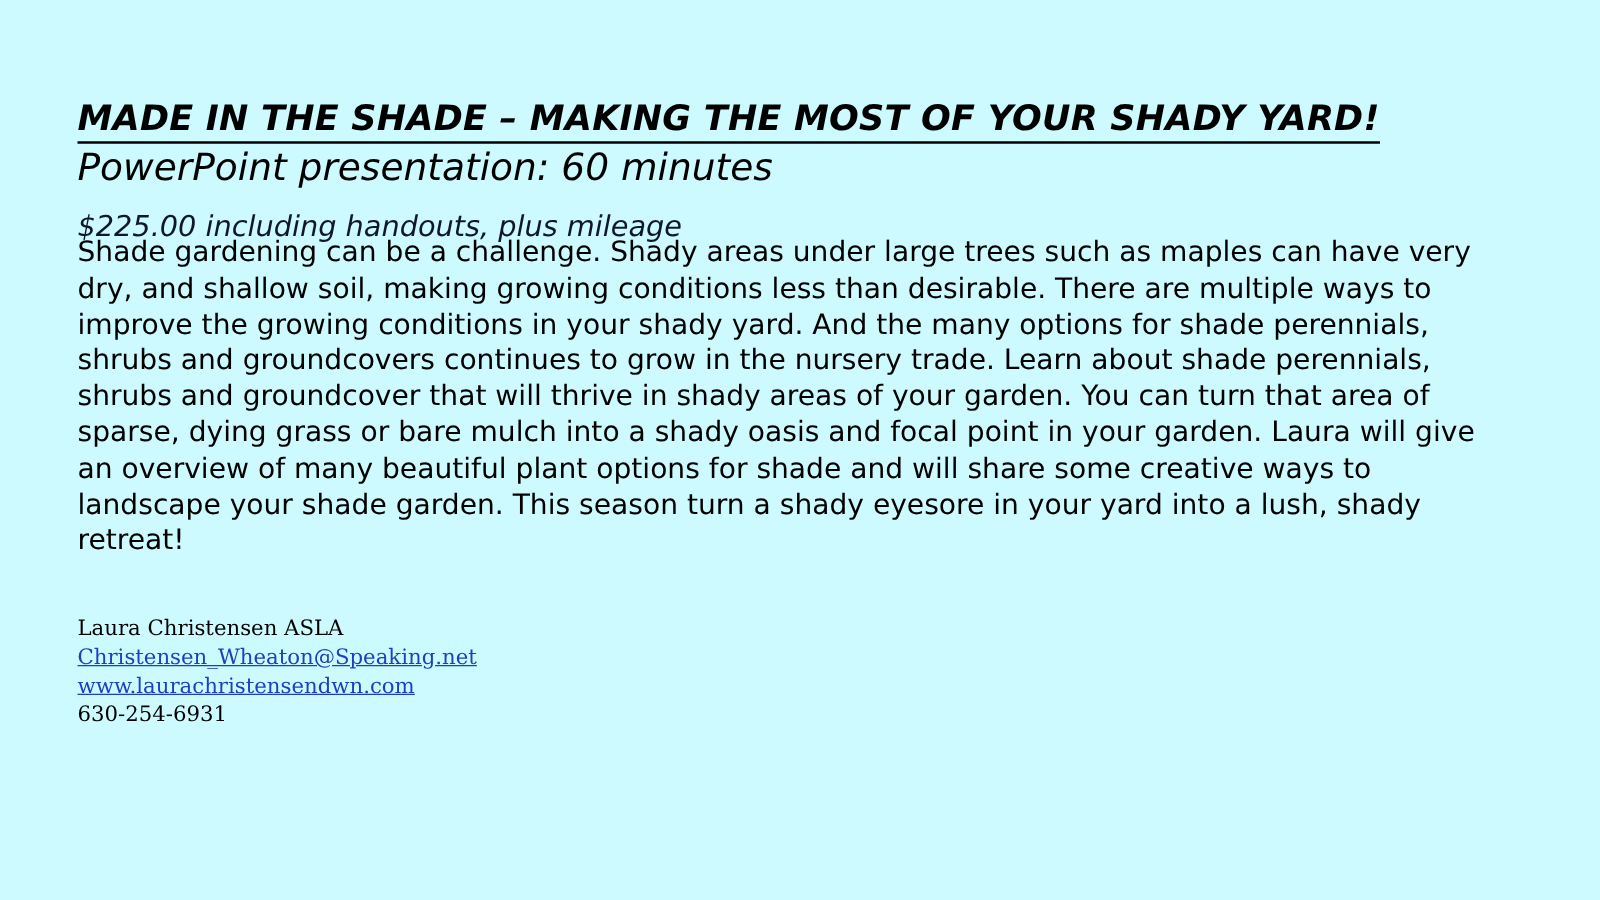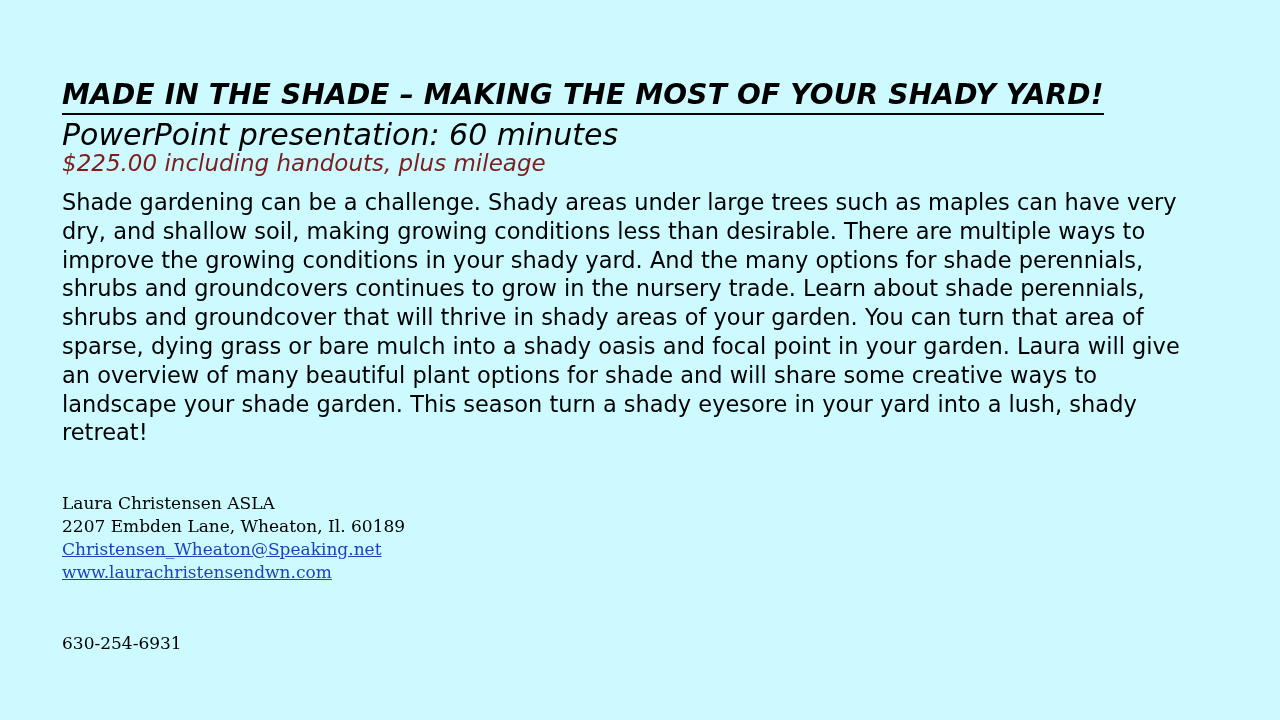--- a/index.html
+++ b/index.html
@@ -45,21 +45,22 @@
     font-size: 30px;
     line-height: 29px;
     color: #000000;
     margin-top: 5px;
   }
   .subtitle2 {
     font-family: "DejaVu Sans", sans-serif;
     font-style: italic;
     font-size: 23px;
     line-height: 29px;
-    color: #7f1d1d;
+    color: #0f172a;
+    margin-top: 19px;
   }
   .body-para {
     position: absolute;
     left: 62px;
     top: 188px;
     width: 1152px;
     font-family: "DejaVu Sans", sans-serif;
     font-size: 22.5px;
     line-height: 28.8px;
     color: #000000;
@@ -100,37 +101,35 @@
     color: #1f3fbf;
     text-decoration: underline;
     font-family: "DejaVu Serif", serif;
     font-size: 17px;
     display: inline-block;
     cursor: pointer;
   }
   .contact .phone {
     font-family: "DejaVu Serif", serif;
     font-size: 17px;
-    margin-top: 48px;
   }
 </style>
 </head>
 <body>
 
 <div class="slide">
 
   <div class="header-block">
     <div class="title">MADE IN THE SHADE – MAKING THE MOST OF YOUR SHADY YARD!</div>
     <div class="subtitle">PowerPoint presentation:  60 minutes</div>
     <div class="subtitle2">$225.00 including handouts, plus mileage</div>
   </div>
 
   <div class="body-para">Shade gardening can be a challenge. Shady areas under large trees such as maples can have very dry, and shallow soil, making growing conditions less than desirable. There are multiple ways to improve the growing conditions in your shady yard. And the many options for shade perennials, shrubs and groundcovers continues to grow in the nursery trade. Learn about shade perennials, shrubs and groundcover that will thrive in shady areas of your garden. You can turn that area of sparse, dying grass or bare mulch into a shady oasis and focal point in your garden. Laura will give an overview of many beautiful plant options for shade and will share some creative ways to landscape your shade garden. This season turn a shady eyesore in your yard into a lush, shady retreat!</div>
 
   <div class="contact">
     <div class="name">Laura Christensen ASLA</div>
-    <div class="addr">2207 Embden Lane, Wheaton, Il. 60189</div>
     <div><span class="link">Christensen_Wheaton@Speaking.net</span></div>
     <div><span class="link">www.laurachristensendwn.com</span></div>
     <div class="phone">630-254-6931</div>
   </div>
 
 </div>
 
 </body></html>

